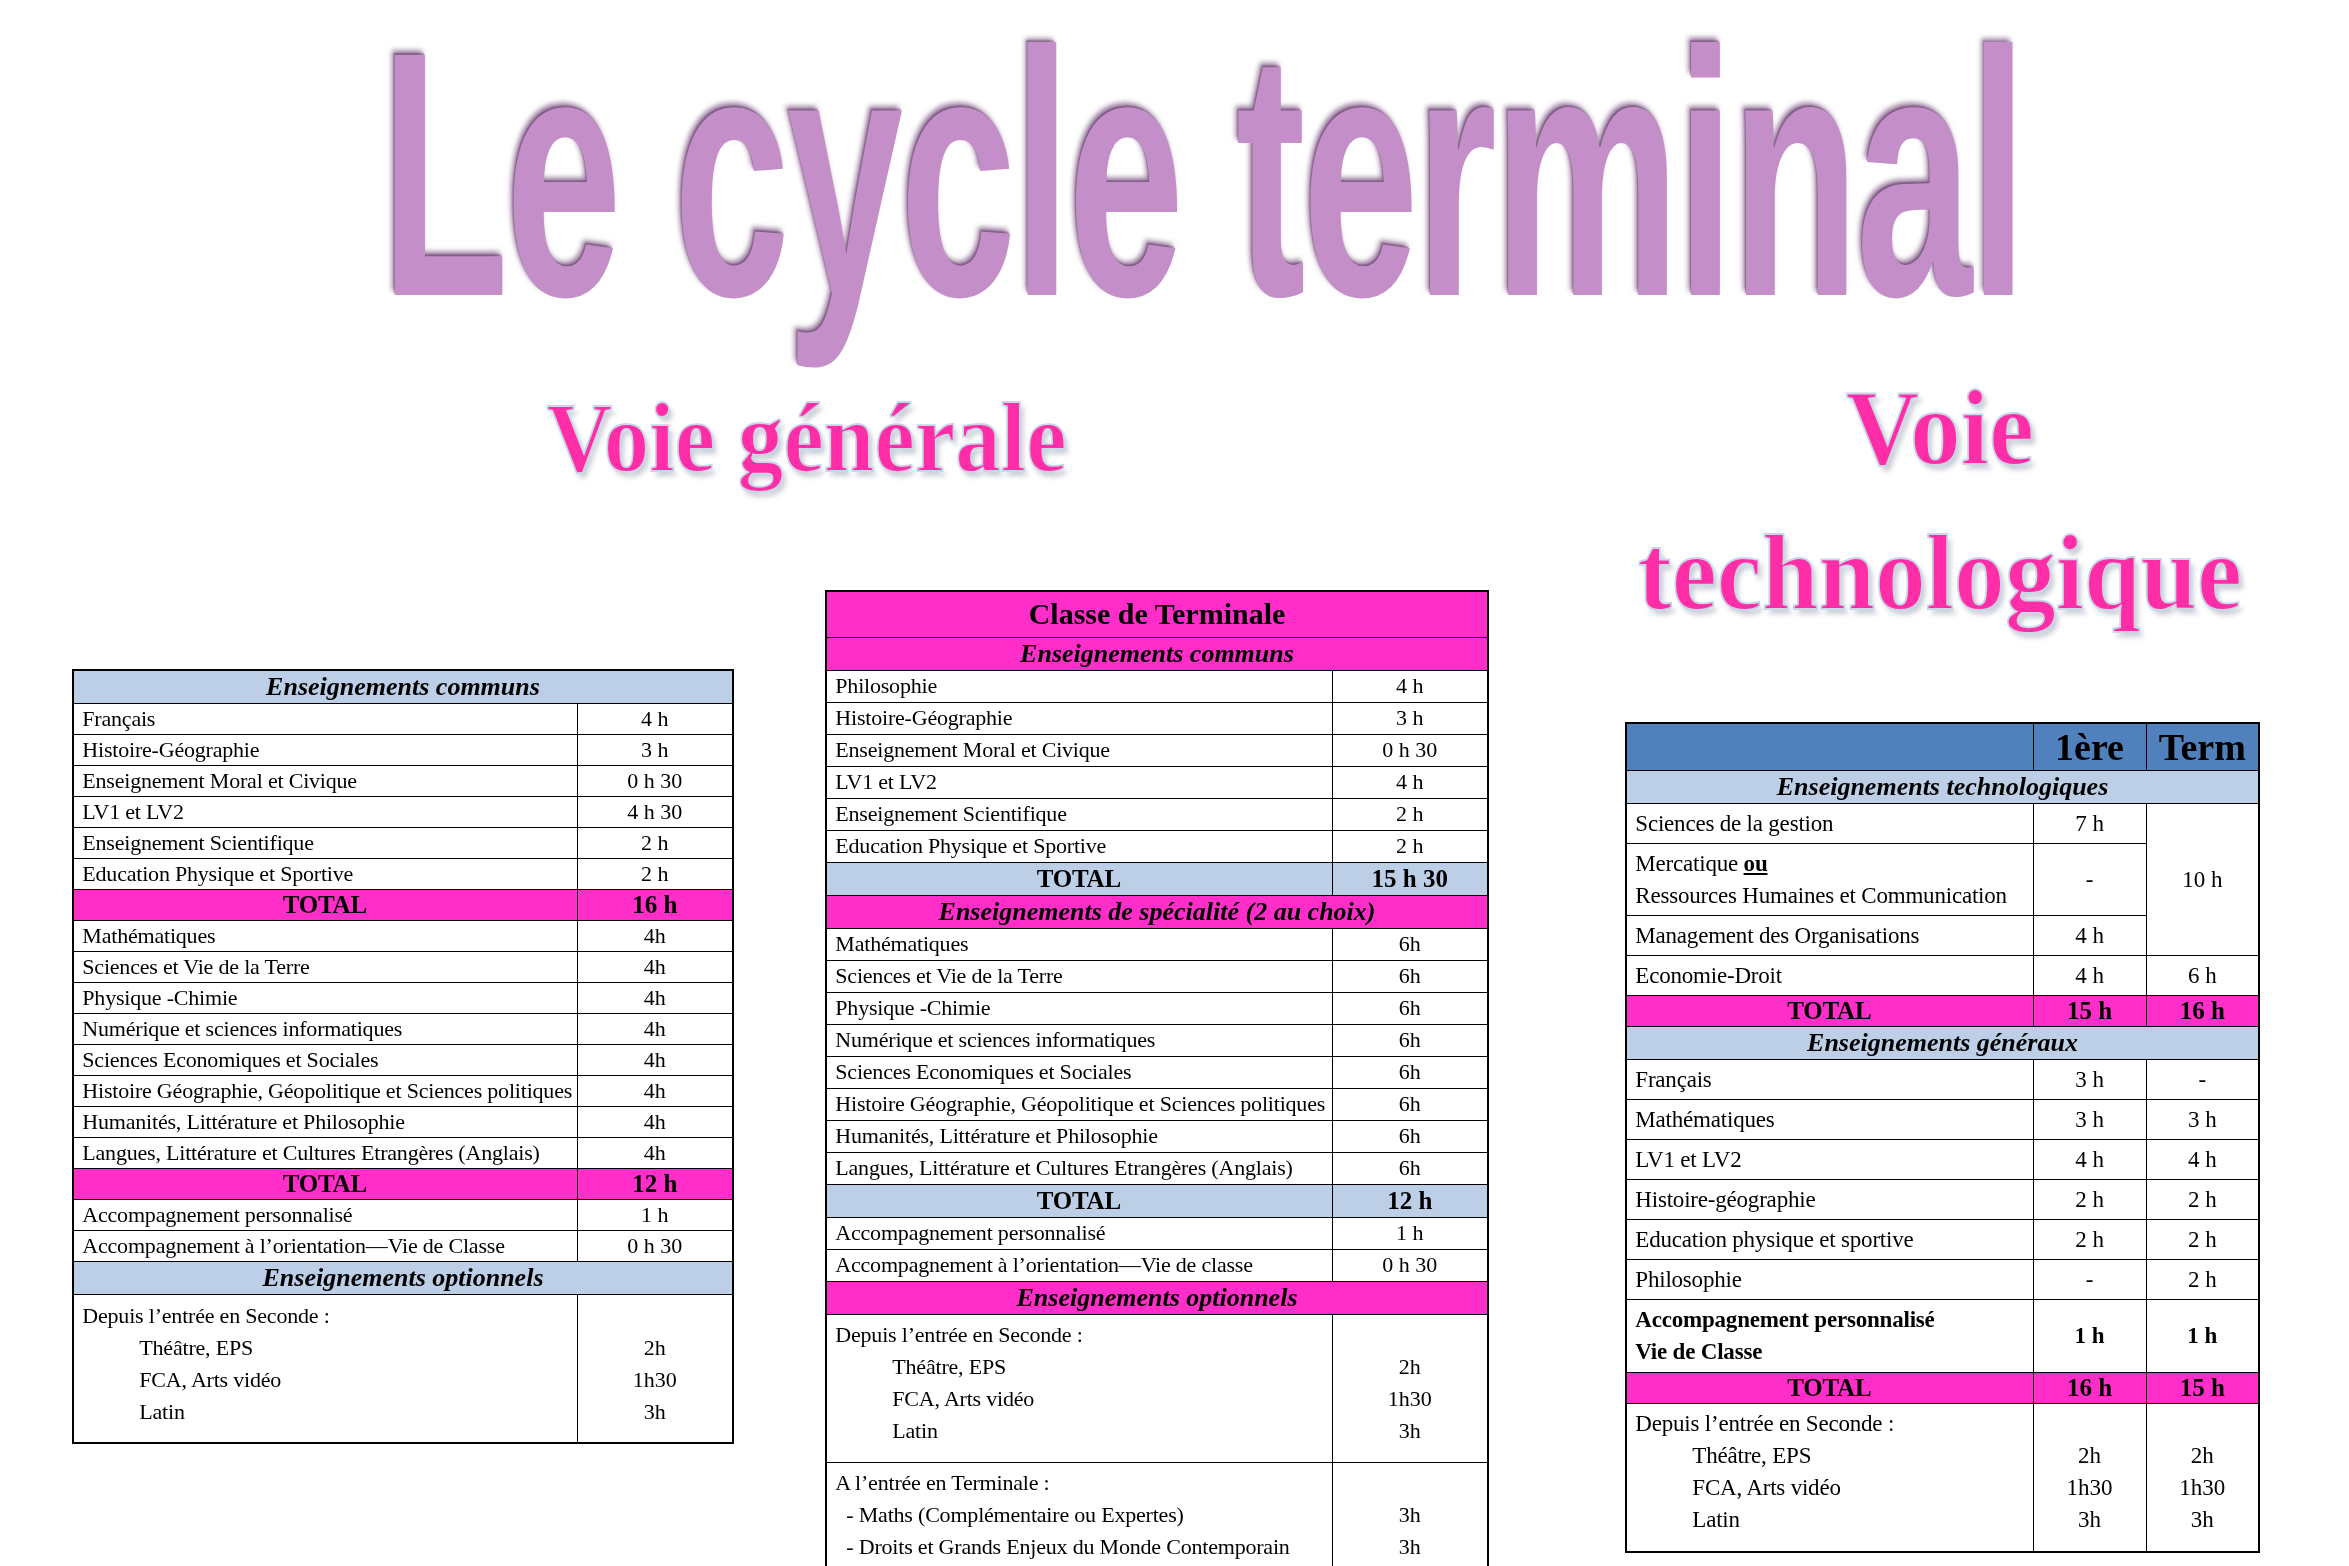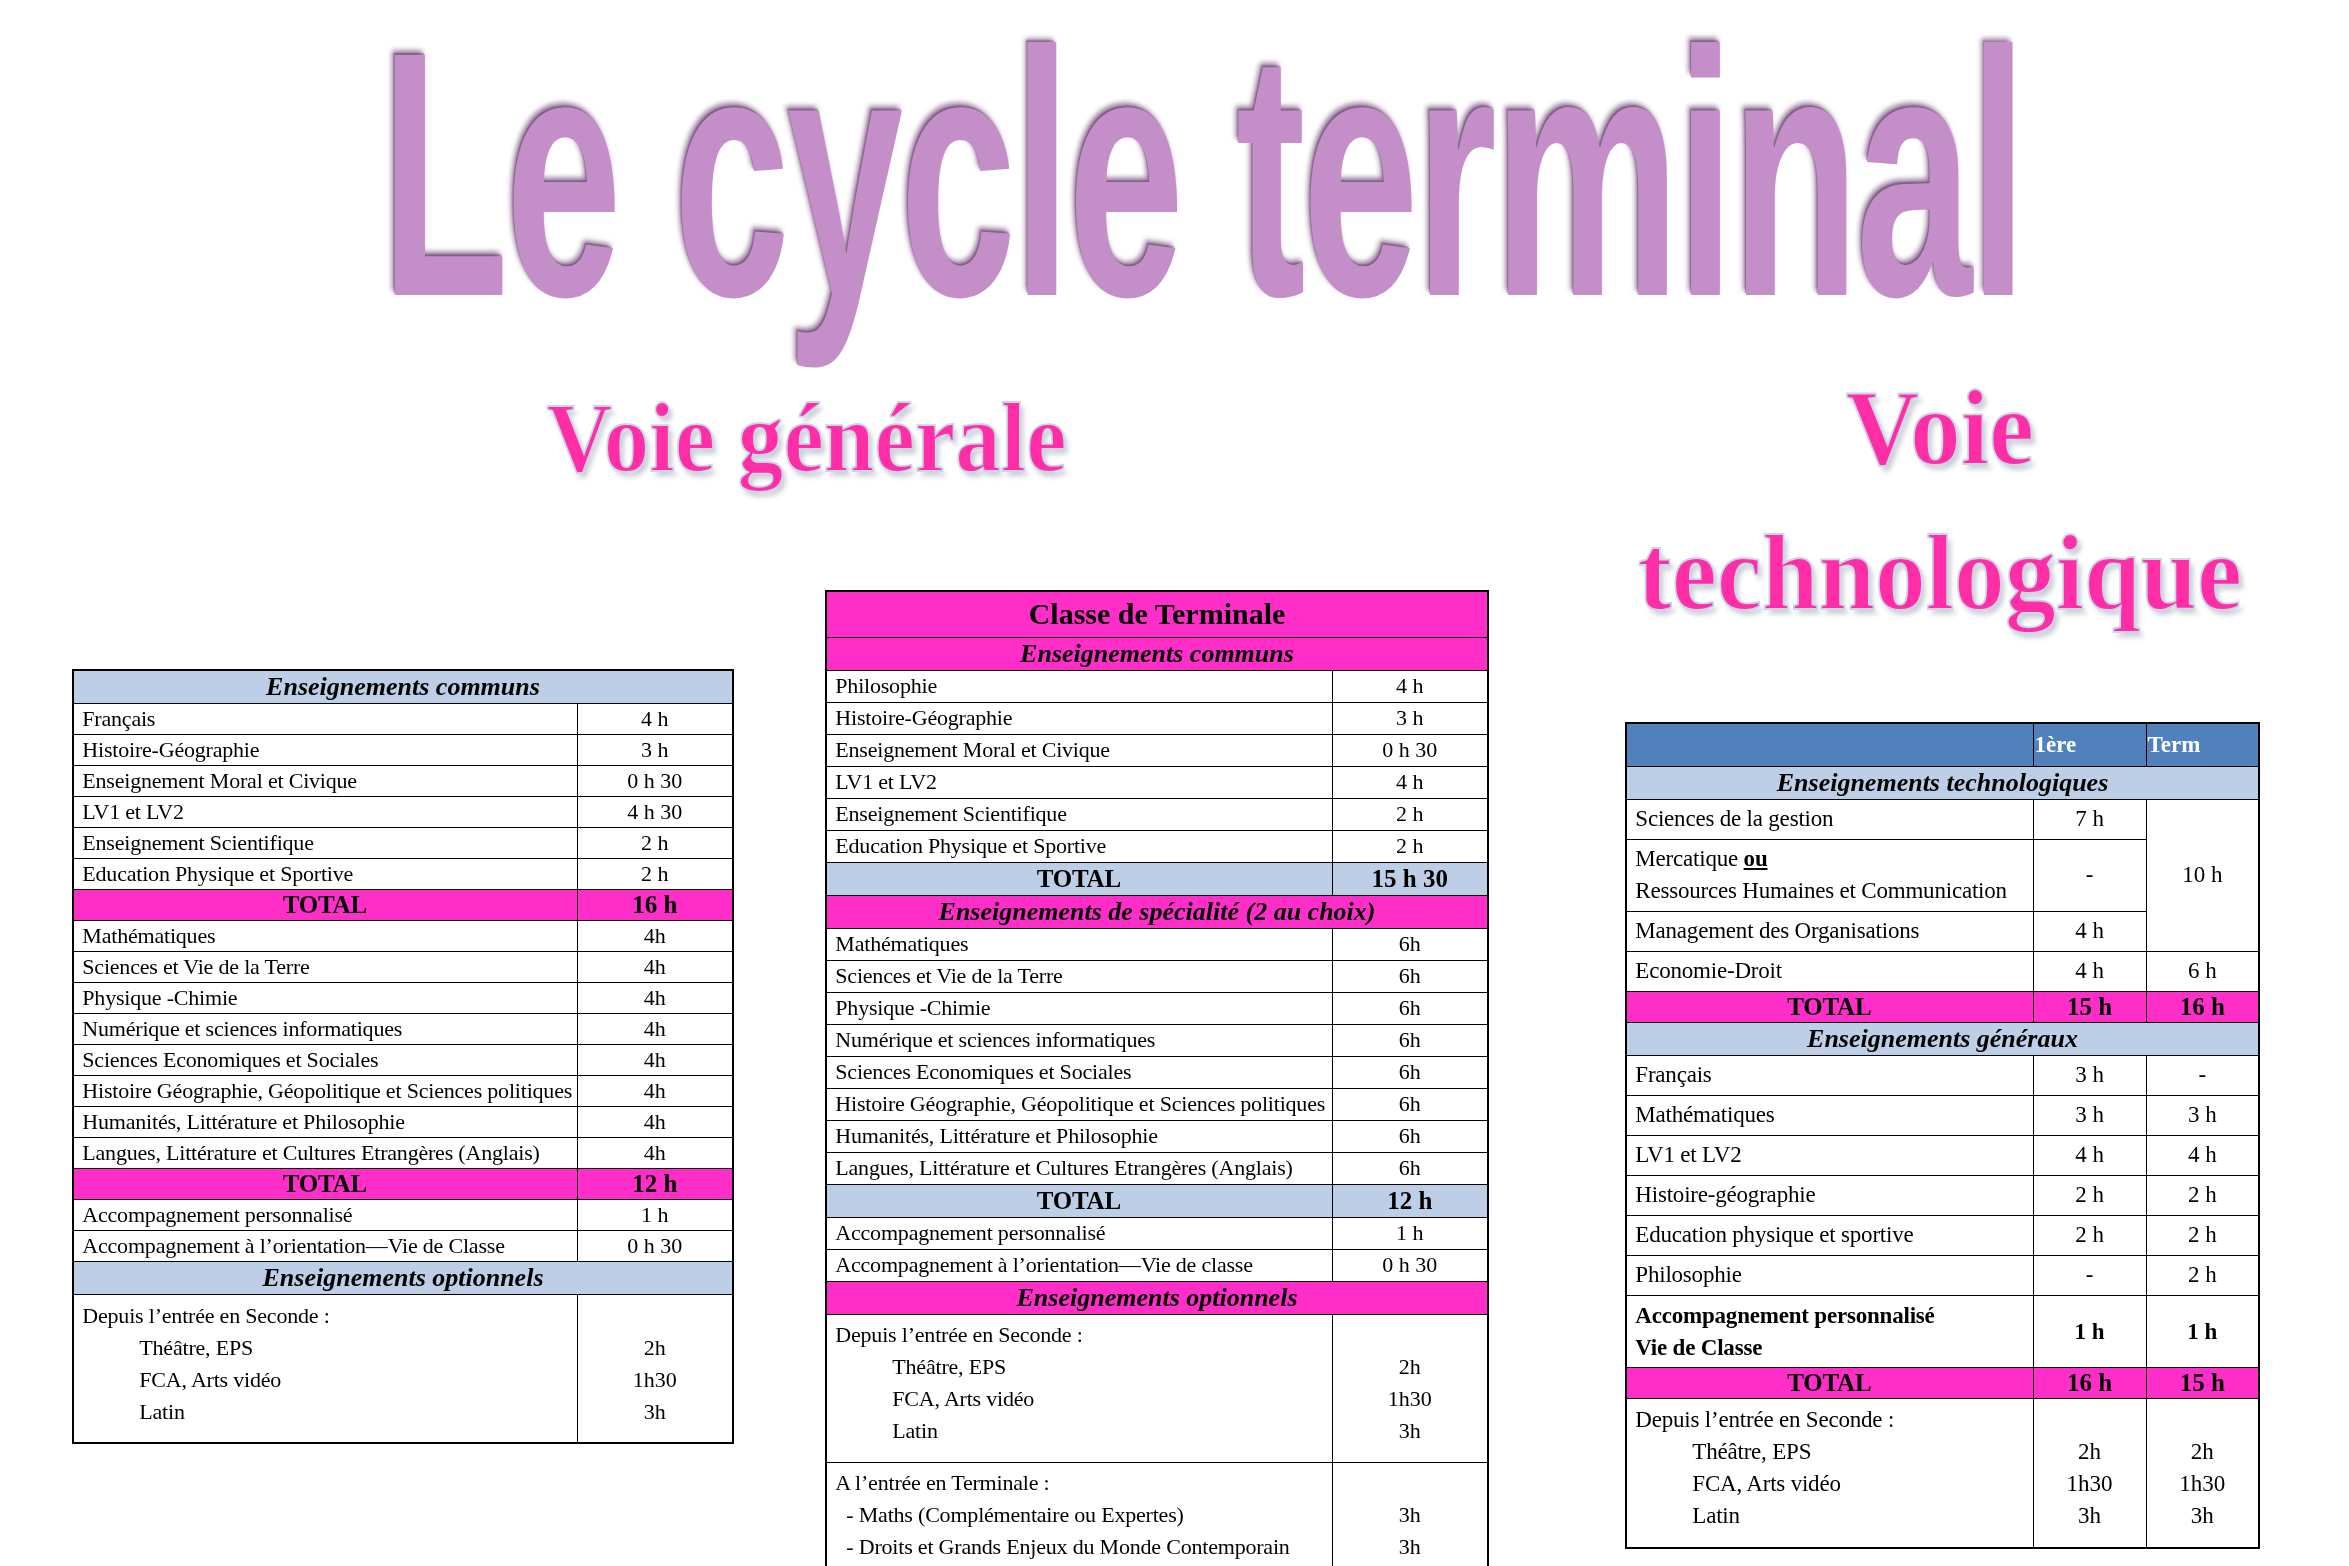--- a/index.html
+++ b/index.html
@@ -65,22 +65,22 @@
   .tbl tr.total td{font-weight:bold;font-size:25px;}
   .tbl tr.total .tot-lbl{text-align:center;padding-left:0;}
   
   .theme-a tr.section td{background:var(--light_blue);}
   .theme-a tr.total td{background:var(--magenta);}
   
   .theme-b tr.section td{background:var(--magenta);}
   .theme-b tr.total td{background:var(--light_blue);}
 
   .tbl tr.hdr td{
-    background:var(--header_blue);font-weight:bold;
-    font-size:23px;color:#ffffff;
+    background:var(--header_blue);text-align:center;font-weight:bold;
+    font-size:38px;color:#000000;
   }
 
   .tbl1{left:72px;top:669px;width:660px;font-size:22px;}
   .tbl1 tr{height:31px;}
   .tbl1 tr.title{height:35px;}
   .tbl1 tr.section,.tbl1 tr.total{height:30px;}
 
   .tbl2{left:825px;top:590px;width:662px;font-size:22px;}
   .tbl2 tr{height:32px;}
   .tbl2 tr.title{height:46px;}

